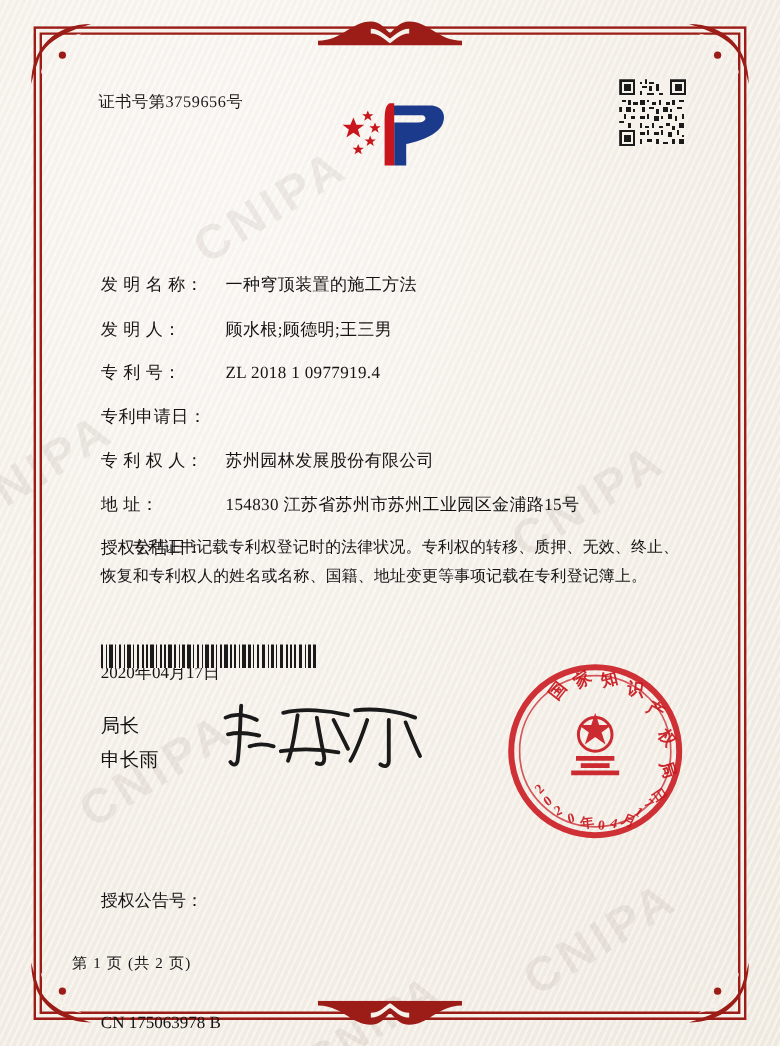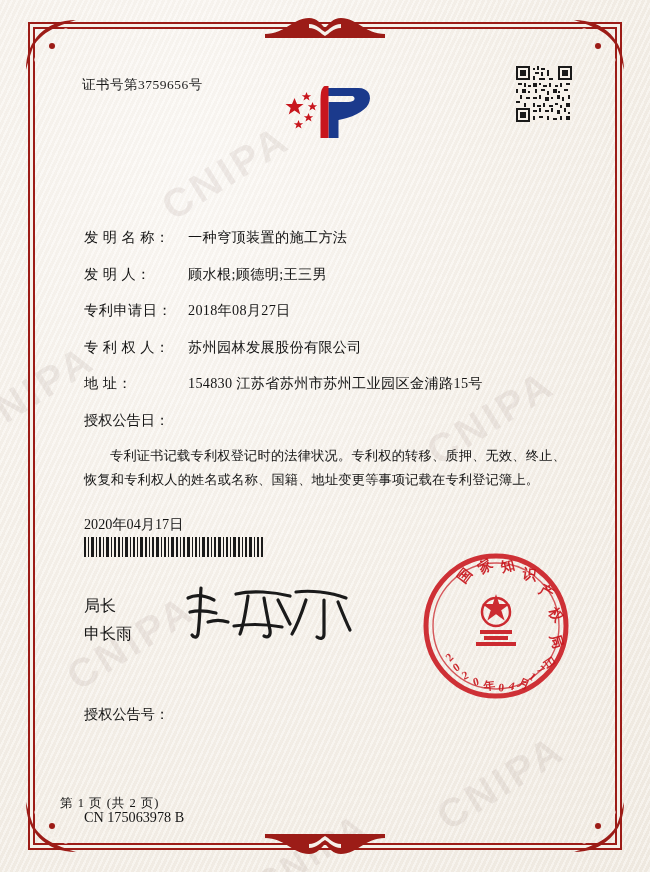--- a/index.html
+++ b/index.html
@@ -240,22 +240,25 @@
     <div class="fields">
       <div class="field">
         <div class="flabel">发 明 名 称：</div>
         <div class="fvalue">一种穹顶装置的施工方法</div>
       </div>
       <div class="field">
         <div class="flabel">发 明 人：</div>
         <div class="fvalue">顾水根;顾德明;王三男</div>
       </div>
       <div class="field">
+        <div class="flabel">专 利 号：</div>
+        <div class="fvalue">ZL 2018 1 0977919.4</div>
+      </div>
+      <div class="field">
         <div class="flabel">专利申请日：</div>
-        <div class="fvalue">2018年08月27日</div>
       </div>
       <div class="field">
         <div class="flabel">专 利 权 人：</div>
         <div class="fvalue">苏州园林发展股份有限公司</div>
       </div>
       <div class="field">
         <div class="flabel">地        址：</div>
         <div class="fvalue">154830  江苏省苏州市苏州工业园区金浦路15号</div>
       </div>
       <div class="field-inline">

